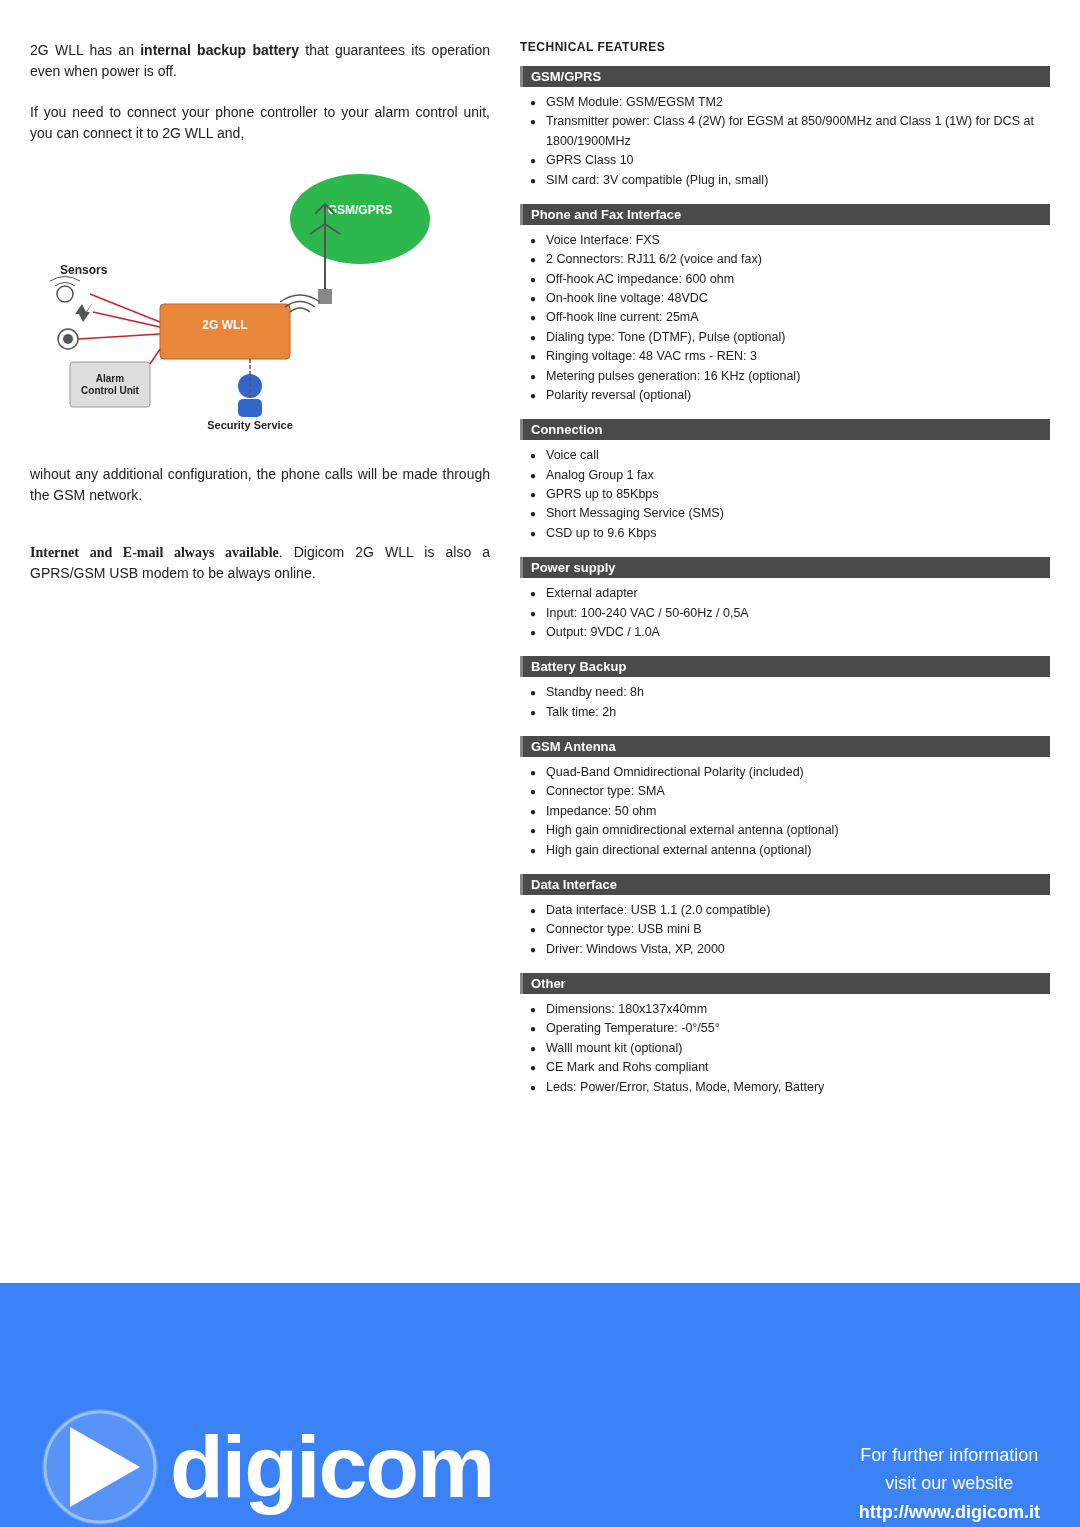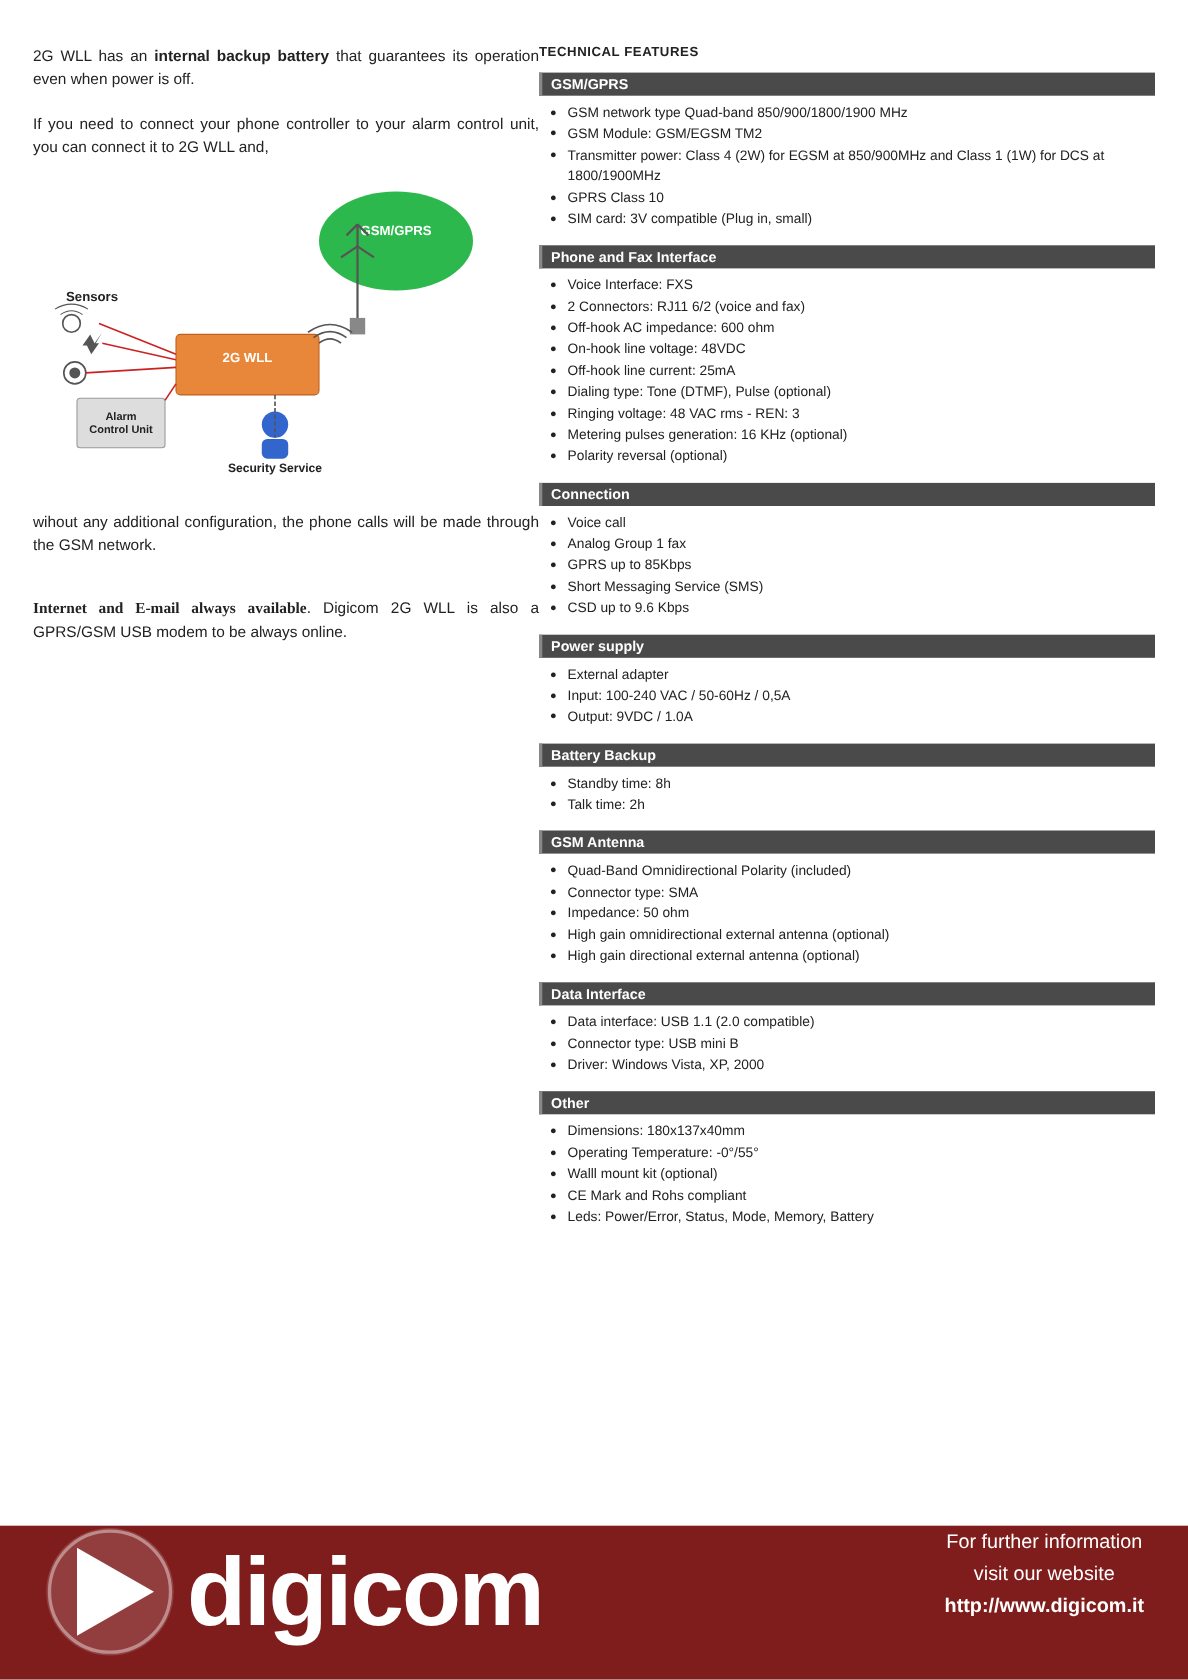--- a/index.html
+++ b/index.html
@@ -15,20 +15,21 @@
     .page-wrapper {
       display: flex;
       flex-direction: column;
       min-height: 1527px;
     }
 
     .content-area {
       display: flex;
       flex: 1;
       padding: 40px 30px 42px 30px;
+      gap: 30px;
     }
 
     .left-column {
       width: 460px;
       flex-shrink: 0;
     }
 
     .right-column {
       flex: 1;
     }
@@ -101,24 +102,24 @@
     .feature-list li::before {
       content: '●';
       position: absolute;
       left: 0;
       font-size: 10px;
       top: 2px;
     }
 
     
     .footer {
-      background: #7f1d1d;
-      height: 140px;
+      background: #3b82f6;
+      height: 244px;
       display: flex;
-      align-items: flex-start;
+      align-items: flex-end;
       padding: 0 40px;
       position: relative;
     }
 
     .footer-logo {
       display: flex;
       align-items: center;
       gap: 0;
     }
 
@@ -238,21 +239,20 @@
 
     <div class="right-column">
 
       <h2 class="section-title-main">TECHNICAL FEATURES</h2>
 
       <div id="features-container">
 
       <div class="feature-section">
             <div class="feature-header">GSM/GPRS</div>
             <ul class="feature-list">
-              <li>GSM network type Quad-band 850/900/1800/1900 MHz</li>
               <li>GSM Module: GSM/EGSM TM2</li>
               <li>Transmitter power:  Class 4 (2W) for EGSM at 850/900MHz and Class 1 (1W) for DCS at 1800/1900MHz</li>
               <li>GPRS Class 10</li>
               <li>SIM card: 3V compatible (Plug in, small)</li>
             </ul>
           </div>
           <div class="feature-section">
             <div class="feature-header">Phone and Fax Interface</div>
             <ul class="feature-list">
               <li>Voice Interface: FXS</li>
@@ -280,21 +280,21 @@
             <div class="feature-header">Power supply</div>
             <ul class="feature-list">
               <li>External adapter</li>
               <li>Input: 100-240 VAC / 50-60Hz / 0,5A</li>
               <li>Output: 9VDC / 1.0A</li>
             </ul>
           </div>
           <div class="feature-section">
             <div class="feature-header">Battery Backup</div>
             <ul class="feature-list">
-              <li>Standby time: 8h</li>
+              <li>Standby need: 8h</li>
               <li>Talk time: 2h</li>
             </ul>
           </div>
           <div class="feature-section">
             <div class="feature-header">GSM Antenna</div>
             <ul class="feature-list">
               <li>Quad-Band Omnidirectional Polarity (included)</li>
               <li>Connector type: SMA</li>
               <li>Impedance: 50 ohm</li>
               <li>High gain omnidirectional external antenna (optional)</li>

